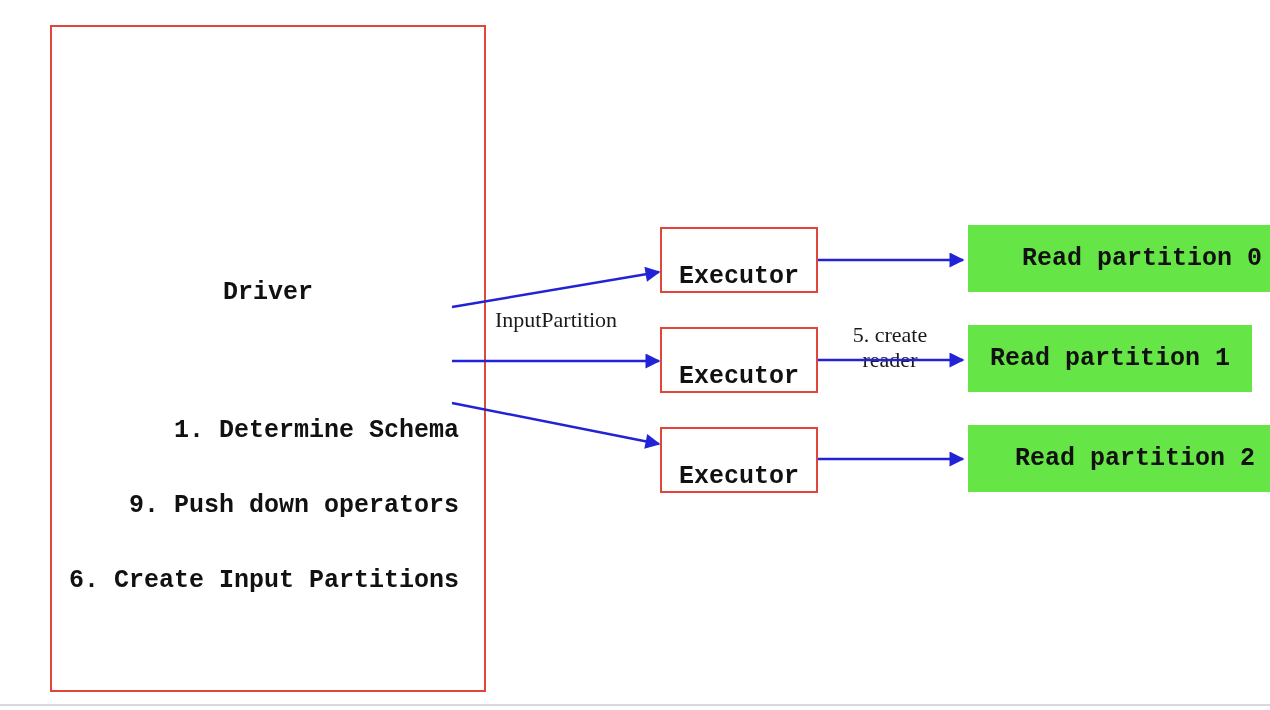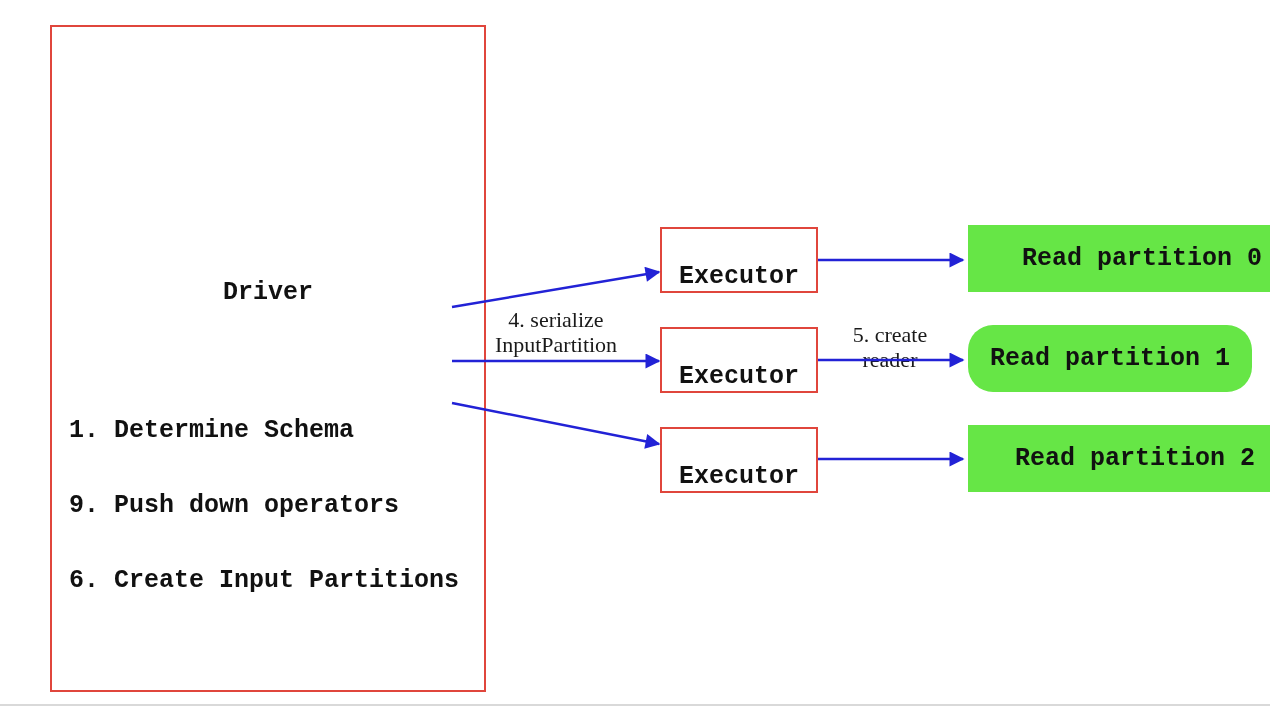--- a/index.html
+++ b/index.html
@@ -24,38 +24,38 @@
     position:absolute;left:15px;top:25px;width:436px;height:667px;
     border:2px solid var(--red,#e0463c);
     box-sizing:border-box;background:var(--bg,#fff);margin-left:35px;
   }
   .driver-title{
     position:absolute;left:0;top:253px;width:100%;
     text-align:center;line-height:25px;
   }
   .driver-steps{
     position:absolute;left:17px;top:341px;
-    line-height:25px;white-space:pre;
+    line-height:25px;white-space:pre;text-align:right;
   }
   .exec-box{
     position:absolute;left:660px;width:158px;height:66px;
     border:2px solid var(--red,#e0463c);
     box-sizing:border-box;background:var(--bg,#fff);
     display:flex;align-items:flex-end;justify-content:center;
   }
   .exec-1{top:227px;}
   .exec-2{top:327px;}
   .exec-3{top:427px;}
   .part-box{
     position:absolute;left:968px;width:284px;height:67px;
     background:var(--green,#66e646);
     display:flex;align-items:center;justify-content:center;
   }
   .part-0{top:225px;padding-left:32px;}
-  .part-1{top:325px;border-radius:25px;}
+  .part-1{top:325px;}
   .part-2{top:425px;padding-left:25px;}
   .edge-label{position:absolute;}
   .label-serialize{left:446px;top:307px;width:220px;}
   .label-reader{left:810px;top:322px;width:160px;}
   .arrows{
     position:absolute;left:0;top:0;width:1270px;height:710px;
     pointer-events:none;
   }
   .arrows line{stroke:var(--blue,#2222d6);stroke-width:2.5;}
   .arrowhead{fill:var(--blue,#2222d6);}
@@ -92,21 +92,20 @@
     <span class="mono">Read partition 0</span>
   </div>
   <div class="part-box part-1">
     <span class="mono">Read partition 1</span>
   </div>
   <div class="part-box part-2">
     <span class="mono">Read partition 2</span>
   </div>
 
   <div class="edge-label label-serialize serif">
-    <div>4. serialize</div>
     <div>InputPartition</div>
   </div>
   <div class="edge-label label-reader serif">
     <div>5. create</div>
     <div>reader</div>
   </div>
 
   <svg class="arrows" viewBox="0 0 1270 710" xmlns="http://www.w3.org/2000/svg">
     <defs>
       <marker id="arrow" viewBox="0 0 10 10" refX="9" refY="5" markerWidth="8" markerHeight="6" orient="auto-start-reverse">

